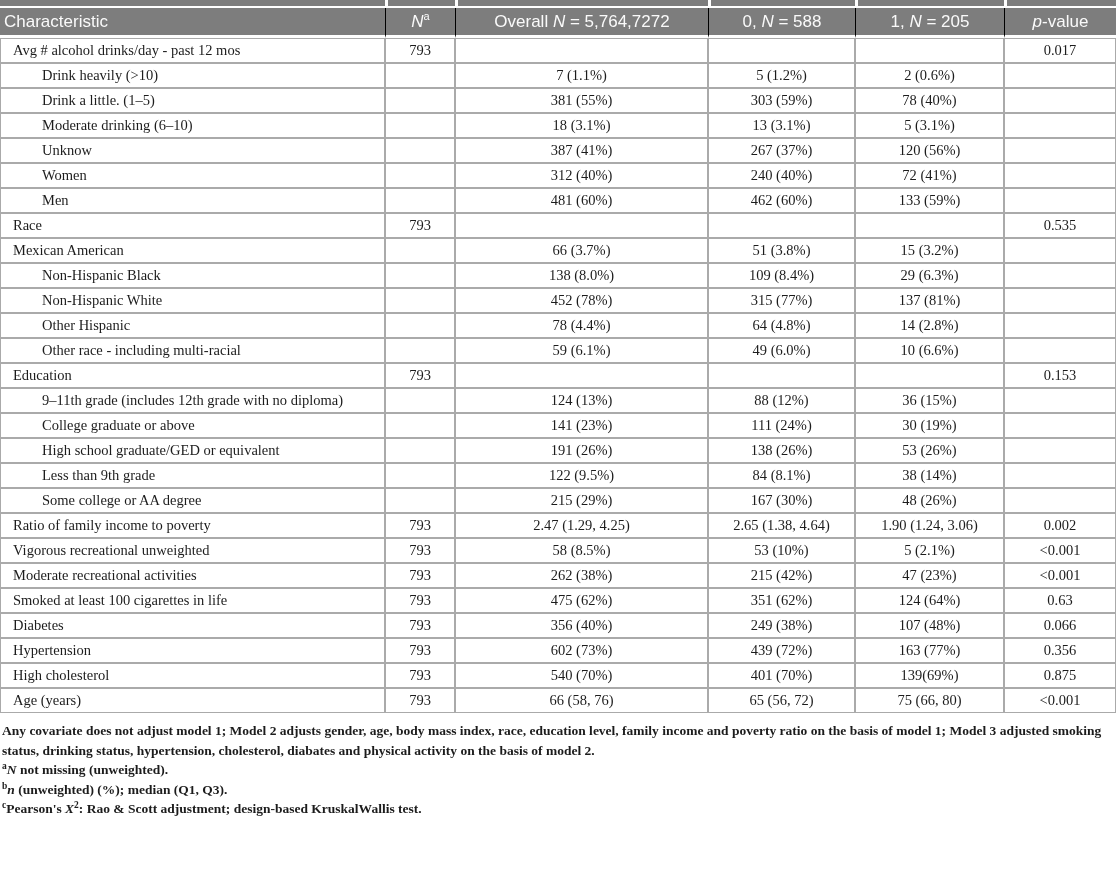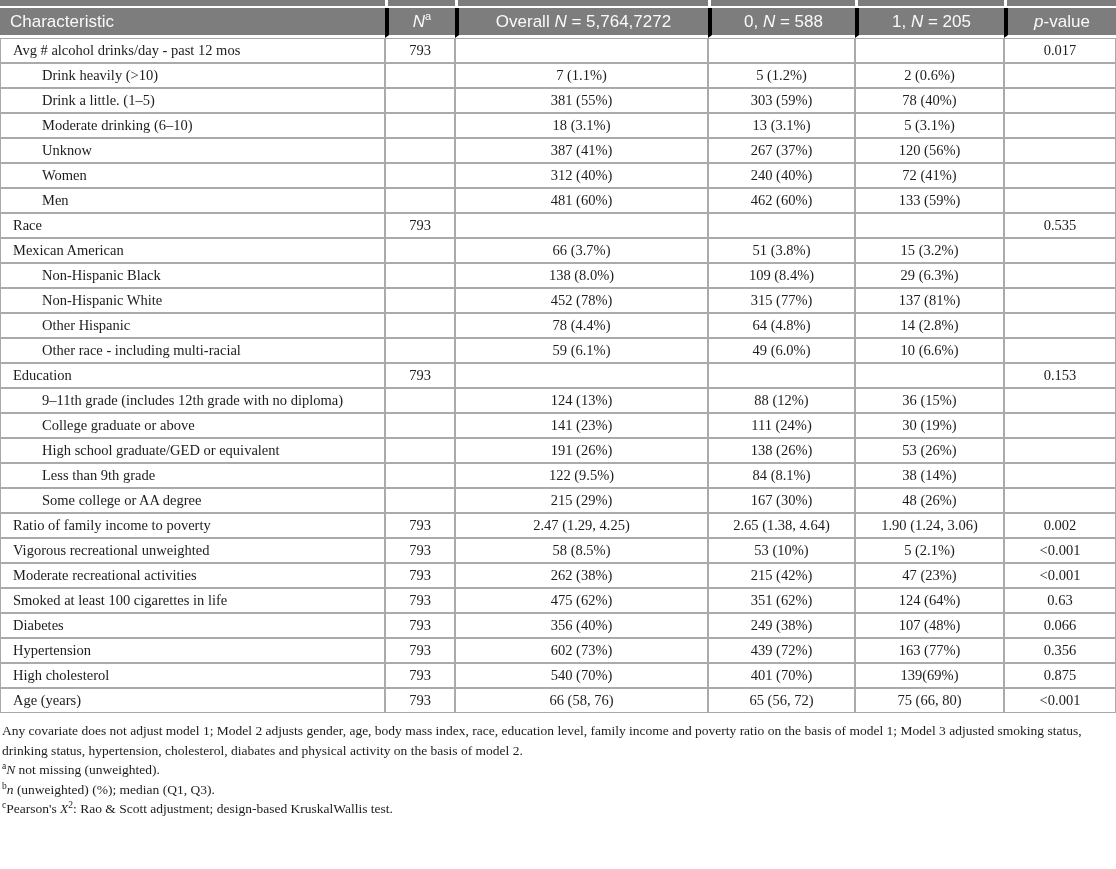--- a/index.html
+++ b/index.html
@@ -47,22 +47,22 @@
     font-size: 17px;
     height: 27px;
     padding: 0 8px;
     text-align: center;
     vertical-align: middle;
     border: none;
     border-bottom: 3px solid #ffffff;
     white-space: nowrap;
     overflow: hidden;
   }
-  thead th.hdr + th.hdr { border-left: 4px solid #000000; }
-  thead th.hdr.first { text-align: left; padding-left: 10px; }
+  thead th.hdr + th.hdr { border-left: 1px solid #000000; }
+  thead th.hdr.first { text-align: left; padding-left: 4px; }
   thead i { font-style: italic; }
   thead sup {
     font-size: 11px;
     vertical-align: super;
     line-height: 0;
   }
 
   tbody td {
     background: #ffffff;
     border: 1px solid #aaaaaa;
@@ -81,21 +81,21 @@
   }
   tbody td.char.indent { padding-left: 41px; }
 
   .footnotes {
     margin-top: 8px;
     padding-left: 2px;
     font-size: 13.5px;
     line-height: 19.5px;
     color: #1c1c1c;
   }
-  .footnotes p { margin: 0; }
+  .footnotes p { margin: 0; font-weight: bold; }
   .footnotes sup {
     font-size: 9.5px;
     vertical-align: super;
     line-height: 0;
   }
   .footnotes i { font-style: italic; }
 </style>
 </head>
 <body>
 

